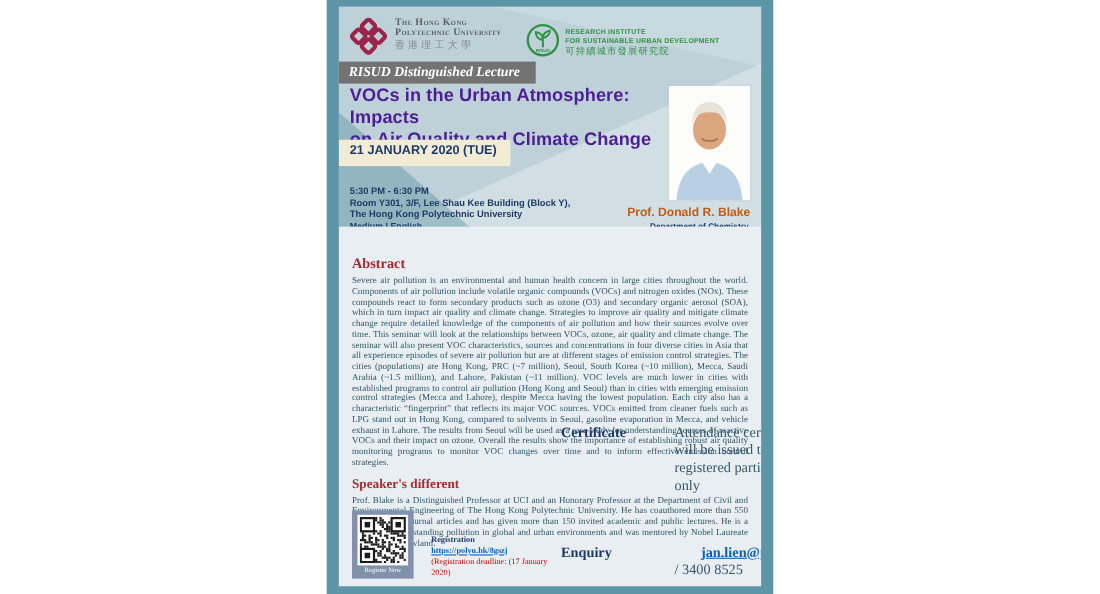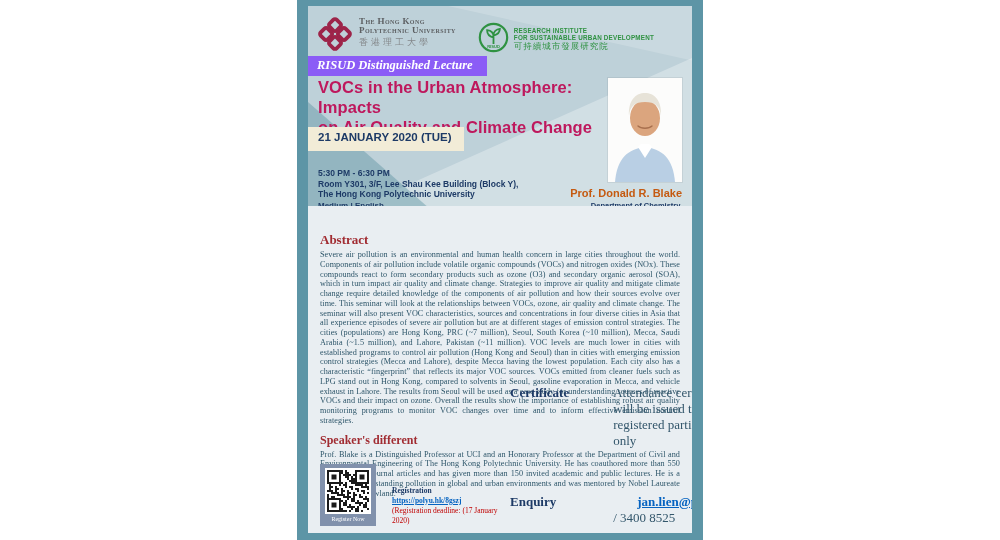--- a/index.html
+++ b/index.html
@@ -27,28 +27,28 @@
   .polyu{display:flex;align-items:flex-start;}
   .polyu-text{margin-left:6px;color:#5c5f62;line-height:1.05;padding-top:2px;}
   .polyu-l1,.polyu-l2{font-size:9px;font-variant:small-caps;letter-spacing:.4px;font-weight:bold;font-family:"Liberation Serif",serif;}
   .polyu-cn{font-size:9px;color:#85898c;letter-spacing:3px;margin-top:2px;}
   .risud{display:flex;align-items:center;margin-left:22px;}
   .risud-text{margin-left:5px;color:#2f9242;line-height:1.15;}
   .risud-l1,.risud-l2{font-size:6.3px;font-weight:bold;letter-spacing:.2px;}
   .risud-cn{font-size:8.5px;margin-top:1px;letter-spacing:1px;}
   
   .badge{
-    position:absolute;top:50px;left:0;background:#8b5cf6;color:#fff;
+    position:absolute;top:50px;left:0;background:#737373;color:#fff;
     font-family:"Liberation Serif",serif;font-style:italic;font-weight:bold;
     font-size:12.5px;padding:2px 14px 3px 9px;
   }
   
   .title{
     position:absolute;top:72px;left:10px;width:312px;
-    color:#be185d;font-weight:bold;font-size:16.5px;line-height:1.2;letter-spacing:.1px;
+    color:#4c1d95;font-weight:bold;font-size:16.5px;line-height:1.2;letter-spacing:.1px;
   }
   
   .date-strip{
     position:absolute;top:121px;left:0;background:#f2ecd7;
     color:#1d3a66;font-weight:bold;font-size:11.5px;padding:4px 12px 8px 10px;
   }
   
   .details{
     position:absolute;top:162px;left:10px;color:#1d3a66;font-weight:bold;
     font-size:8.5px;line-height:1.25;

